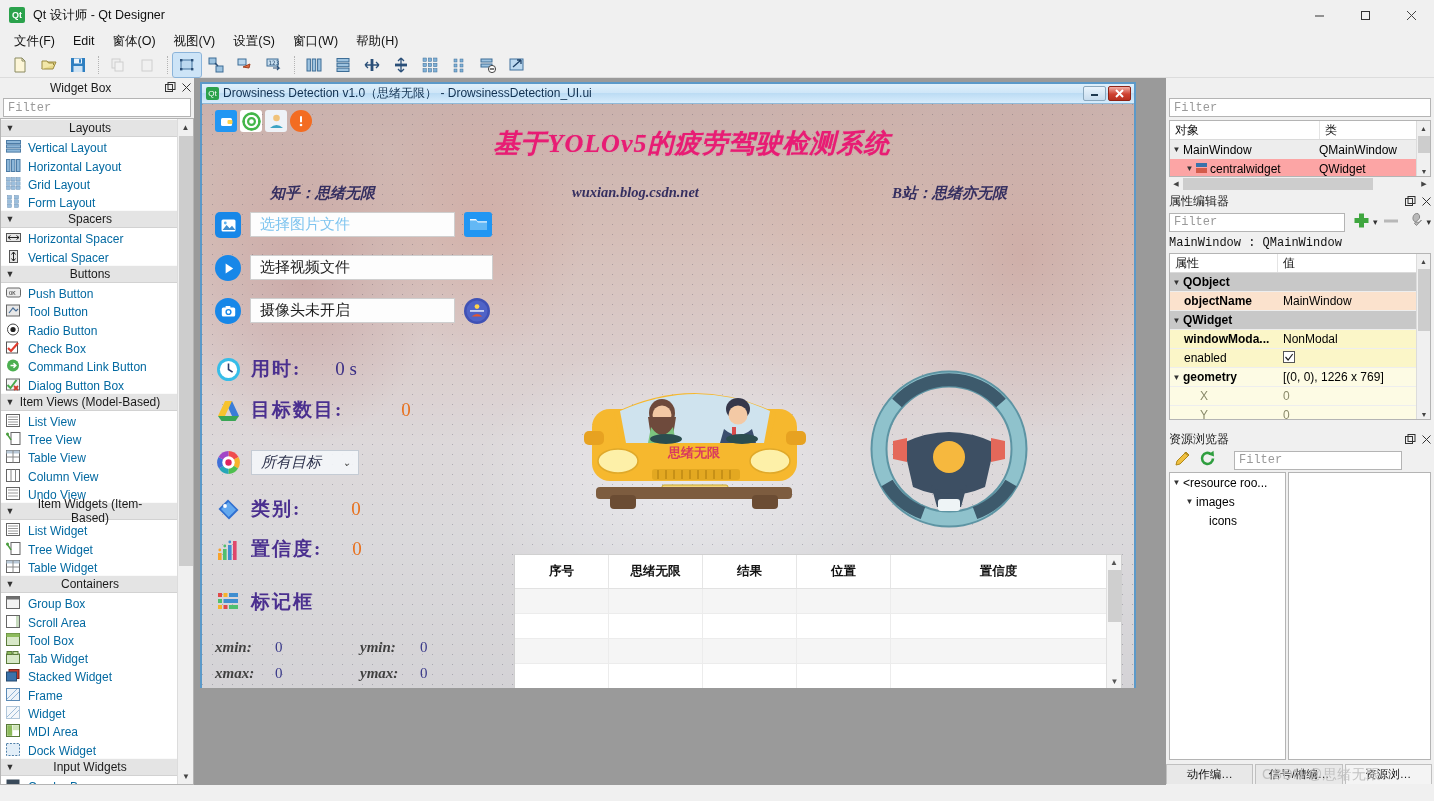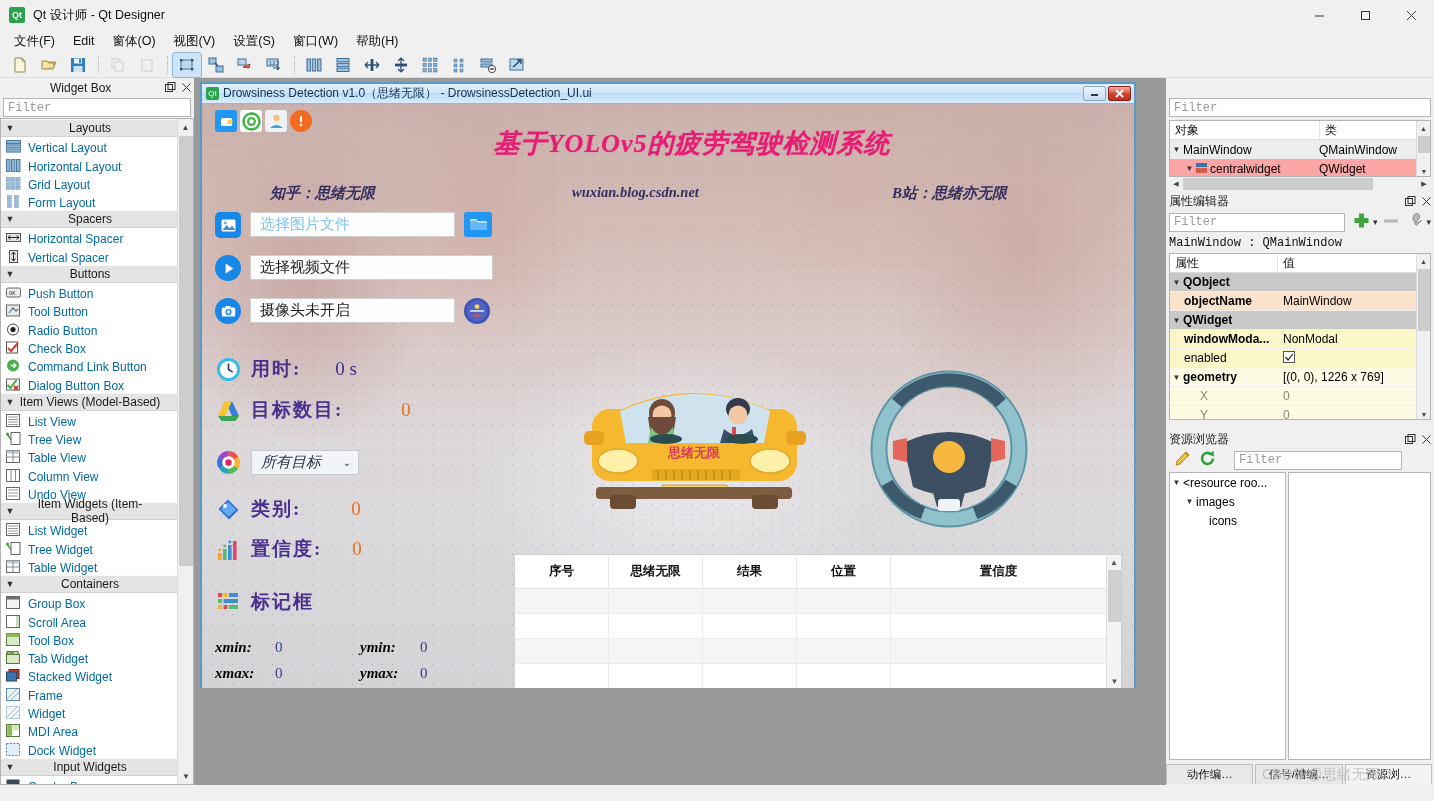--- a/index.html
+++ b/index.html
@@ -231,21 +231,21 @@
     display: flex; align-items: center; padding-left: 9px;
     font-family: "Liberation Serif", serif; font-style: italic; font-size: 15px; color: #2a2f4a;
   }
   .combo .cchev { margin-left: auto; margin-right: 7px; font-size: 10px; color: #444; }
 
   .markbox-row { position: absolute; left: 13px; top: 485px; display: flex; align-items: center; }
   .coord-grid { position: absolute; left: 13px; top: 530px; width: 290px; }
   .coord-line { display: flex; height: 26px; align-items: center; }
   .coord-k {
     font-family: "Liberation Serif", serif; font-style: italic; font-weight: bold;
-    font-size: 15px; color: #000000; width: 62px;
+    font-size: 15px; color: #404040; width: 62px;
   }
   .coord-v { font-family: "Liberation Serif", serif; font-size: 15px; color: #3a3a8a; width: 88px; }
 
   
   .illus { position: absolute; left: 312px; top: 245px; width: 610px; height: 200px; }
 
   
   .res-table {
     position: absolute; left: 312px; top: 450px; width: 608px; height: 135px;
     background: #fff; border: 1px solid #d0d0d0; overflow: hidden;

